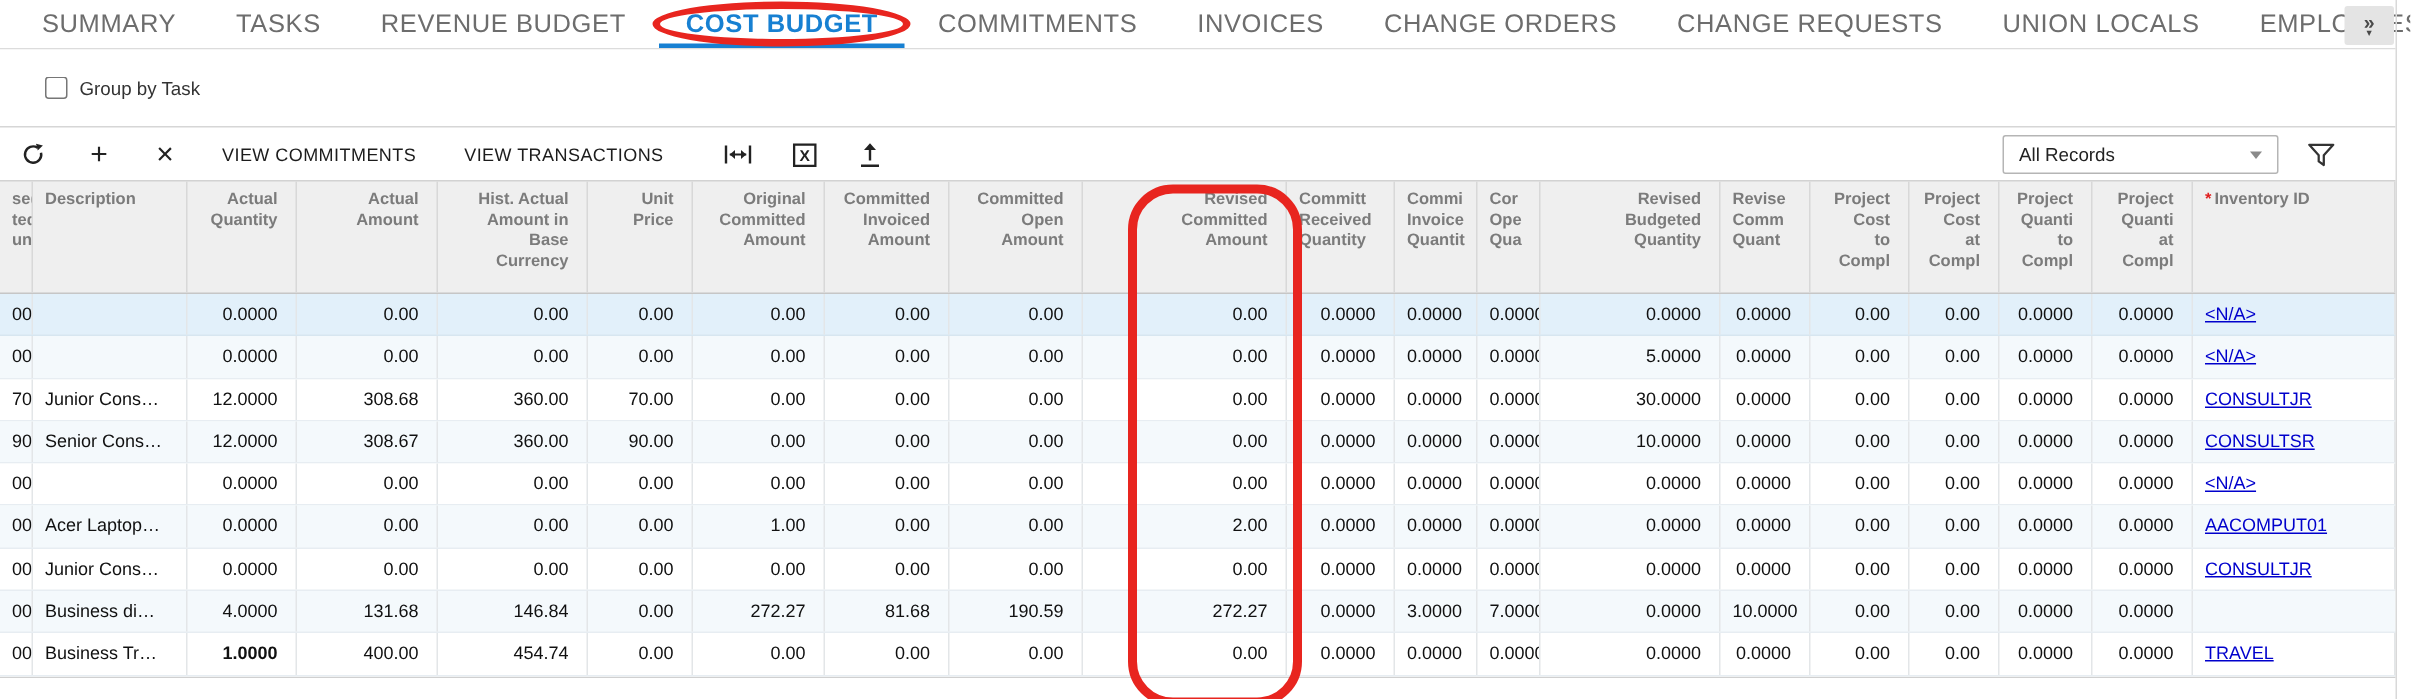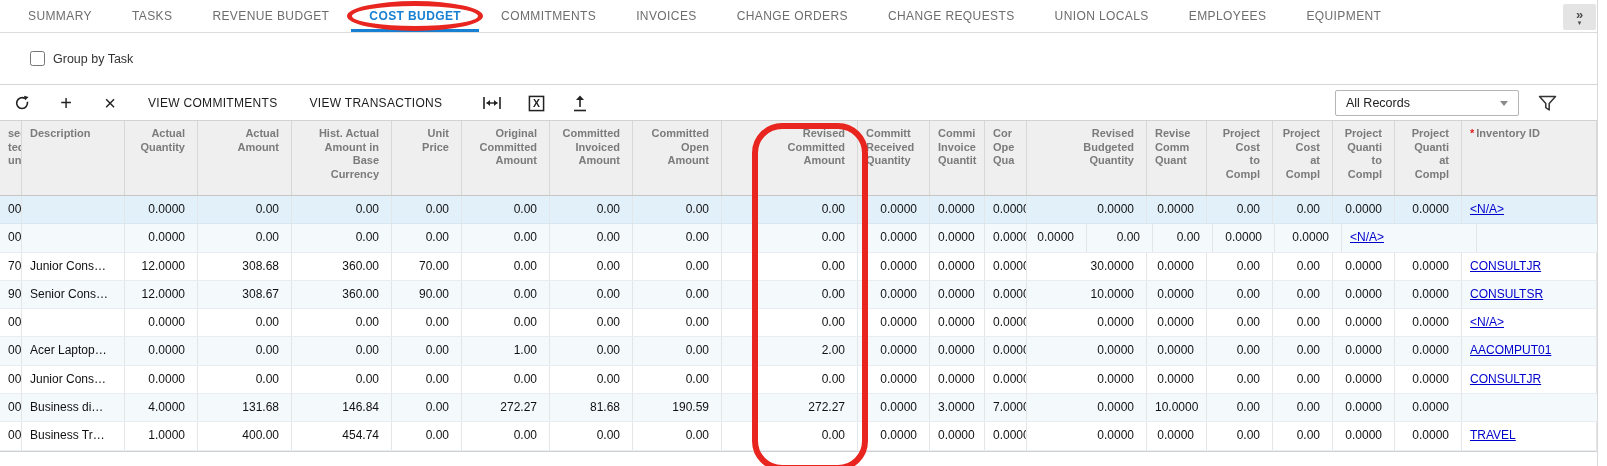--- a/index.html
+++ b/index.html
@@ -5,21 +5,21 @@
   html,body{margin:0;padding:0;background:#fff;}
   #app{position:relative;width:1607px;height:466px;overflow:hidden;background:#fff;
        font-family:"Liberation Sans",sans-serif;-webkit-font-smoothing:antialiased;}
   .edge-line{position:absolute;top:0;bottom:0;left:1597px;width:0;border-left:1px solid #d9d9d9;}
 
   
   .tabbar{position:absolute;top:0;left:0;width:1597px;height:33px;box-sizing:border-box;
           border-bottom:1px solid #dcdcdc;background:#fff;display:flex;align-items:stretch;
           padding-left:10px;}
   .tab{position:relative;display:flex;align-items:center;padding:0 18px;margin-right:4px;
-       font-size:12px;letter-spacing:.4px;color:#6d6d6d;cursor:pointer;white-space:nowrap;}
+       font-size:17px;letter-spacing:.4px;color:#6d6d6d;cursor:pointer;white-space:nowrap;}
   .tab.selected{color:#1780d2;box-shadow:inset 0 -3px 0 #1780d2;font-weight:bold;}
   .tab-circle{position:absolute;left:-4px;right:-4px;top:1px;bottom:1px;border:5px solid #e8251f;
               border-radius:50%;pointer-events:none;z-index:4;}
   .more-btn{position:absolute;left:1563px;top:4px;width:33px;height:26px;background:#e4e4e4;
             border-radius:2px;display:flex;flex-direction:column;align-items:center;
             justify-content:center;cursor:pointer;}
   .more-btn .dbl{font-size:13px;font-weight:bold;color:#4a4a4a;line-height:11px;}
   .more-btn .tiny{font-size:7px;color:#4a4a4a;line-height:6px;}
 
   
@@ -265,20 +265,21 @@
           <div class="gcell" style="width: 94px; text-align: right;">0.00</div>
           <div class="gcell" style="width: 100px; text-align: right;">0.00</div>
           <div class="gcell" style="width: 70px; text-align: right;">0.00</div>
           <div class="gcell" style="width: 88px; text-align: right;">0.00</div>
           <div class="gcell" style="width: 83px; text-align: right;">0.00</div>
           <div class="gcell" style="width: 89px; text-align: right;">0.00</div>
           <div class="gcell" style="width: 136px; text-align: right;">0.00</div>
           <div class="gcell" style="width: 72px; text-align: right;">0.0000</div>
           <div class="gcell" style="width: 55px; text-align: right;">0.0000</div>
           <div class="gcell" style="width: 42px; text-align: left;">0.0000</div>
+          <div class="gcell" style="width: 120px; text-align: right;">5.0000</div>
           <div class="gcell" style="width: 60px; text-align: right;">0.0000</div>
           <div class="gcell" style="width: 66px; text-align: right;">0.00</div>
           <div class="gcell" style="width: 60px; text-align: right;">0.00</div>
           <div class="gcell" style="width: 62px; text-align: right;">0.0000</div>
           <div class="gcell" style="width: 67px; text-align: right;">0.0000</div>
           <div class="gcell" style="width: 135px; text-align: left;"><a>&lt;N/A&gt;</a></div>
         </div>
         <div class="grow">
           <div class="gcell" style="width: 22px; text-align: right;">70</div>
           <div class="gcell" style="width: 103px; text-align: left;">Junior Cons…</div>
@@ -406,21 +407,21 @@
           <div class="gcell" style="width: 120px; text-align: right;">0.0000</div>
           <div class="gcell" style="width: 60px; text-align: right;">10.0000</div>
           <div class="gcell" style="width: 66px; text-align: right;">0.00</div>
           <div class="gcell" style="width: 60px; text-align: right;">0.00</div>
           <div class="gcell" style="width: 62px; text-align: right;">0.0000</div>
           <div class="gcell" style="width: 67px; text-align: right;">0.0000</div>
         </div>
         <div class="grow">
           <div class="gcell" style="width: 22px; text-align: right;">00</div>
           <div class="gcell" style="width: 103px; text-align: left;">Business Tr…</div>
-          <div class="gcell" style="width: 73px; text-align: right;">1.0000</div>
+          <div class="gcell" style="width: 73px; text-align: right; font-weight: bold;">1.0000</div>
           <div class="gcell" style="width: 94px; text-align: right;">400.00</div>
           <div class="gcell" style="width: 100px; text-align: right;">454.74</div>
           <div class="gcell" style="width: 70px; text-align: right;">0.00</div>
           <div class="gcell" style="width: 88px; text-align: right;">0.00</div>
           <div class="gcell" style="width: 83px; text-align: right;">0.00</div>
           <div class="gcell" style="width: 89px; text-align: right;">0.00</div>
           <div class="gcell" style="width: 136px; text-align: right;">0.00</div>
           <div class="gcell" style="width: 72px; text-align: right;">0.0000</div>
           <div class="gcell" style="width: 55px; text-align: right;">0.0000</div>
           <div class="gcell" style="width: 42px; text-align: left;">0.0000</div>

